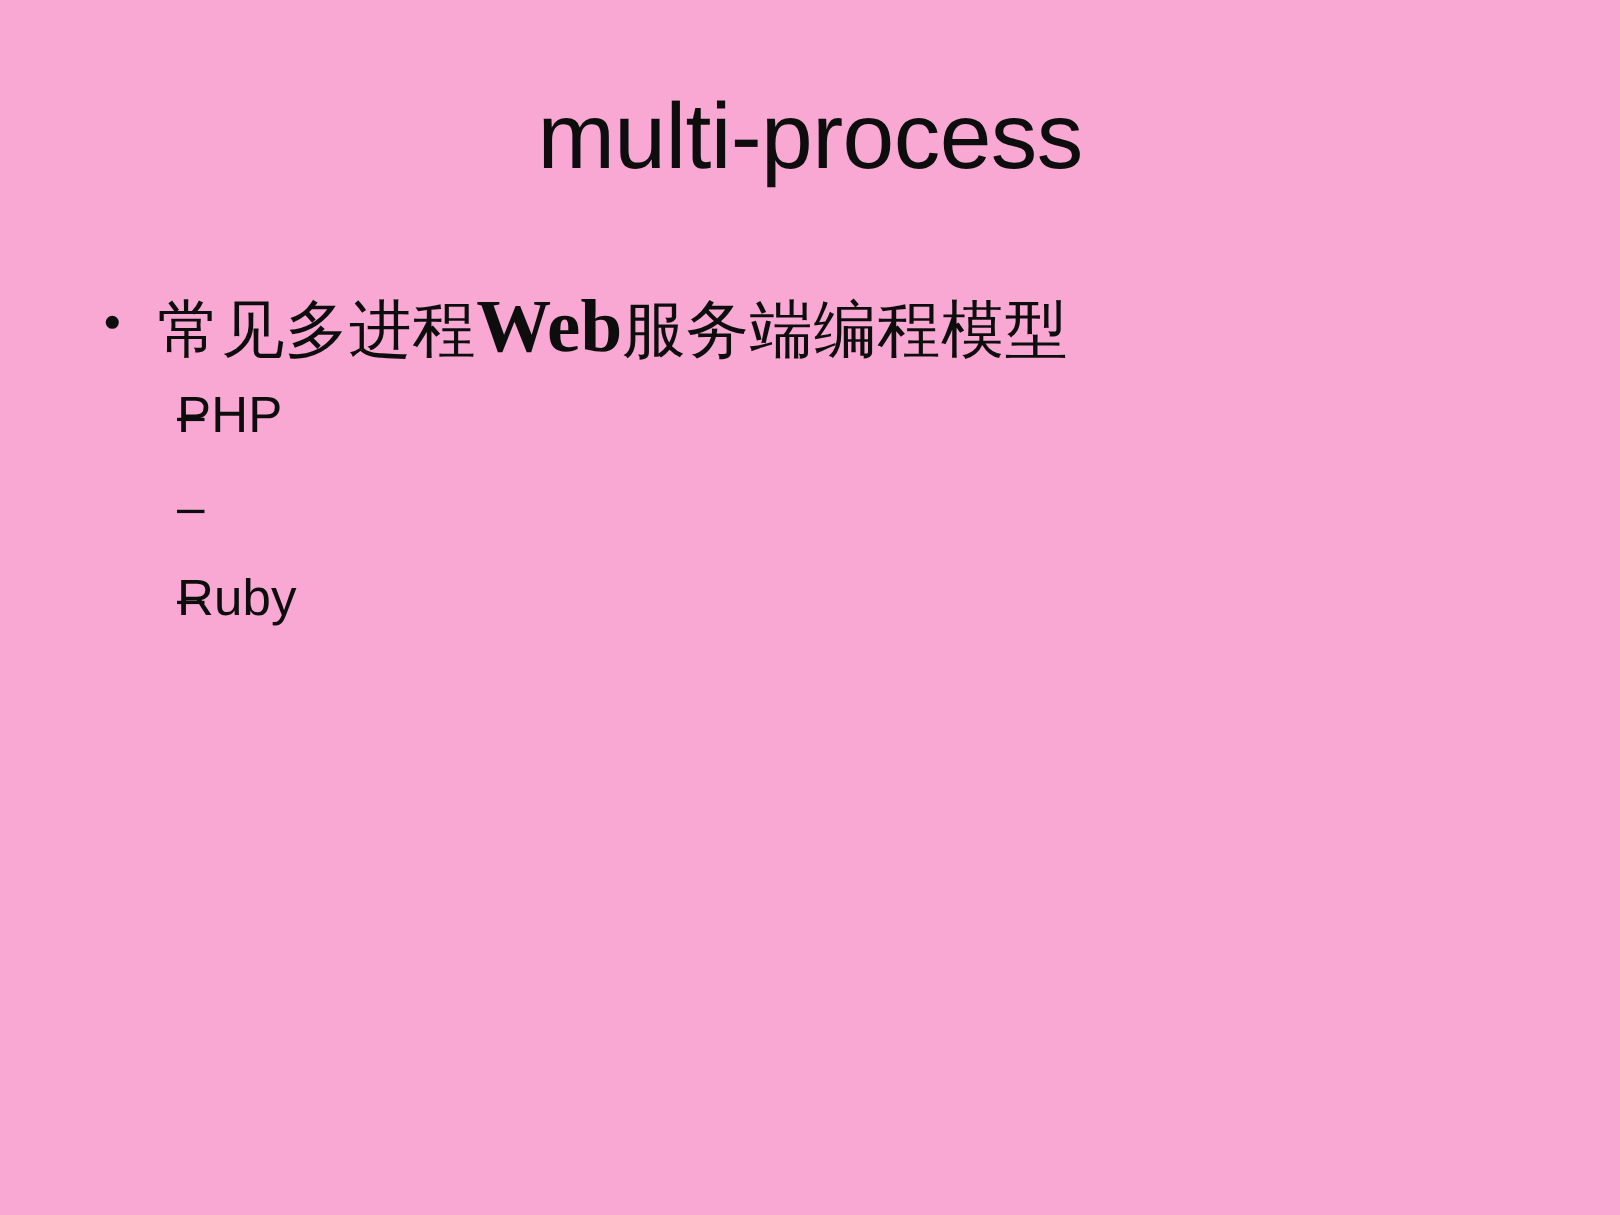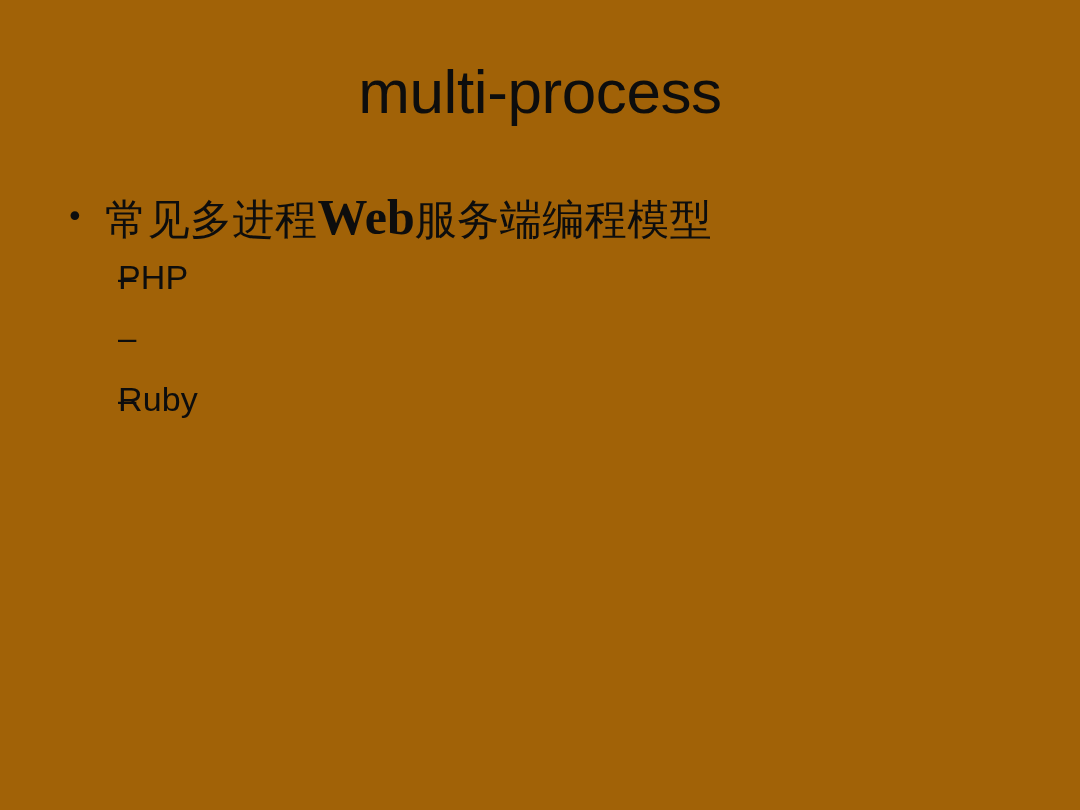--- a/index.html
+++ b/index.html
@@ -11,21 +11,21 @@
 
   body {
     font-family: "Liberation Sans", "DejaVu Sans", sans-serif;
     -webkit-font-smoothing: antialiased;
   }
 
   .slide {
     position: relative;
     width: 1080px;
     height: 810px;
-    background: #a16207;
+    background: #f9a8d4;
     overflow: hidden;
     box-sizing: border-box;
   }
 
   
   .slide-title {
     position: absolute;
     left: 0;
     right: 0;
     top: 58px;

